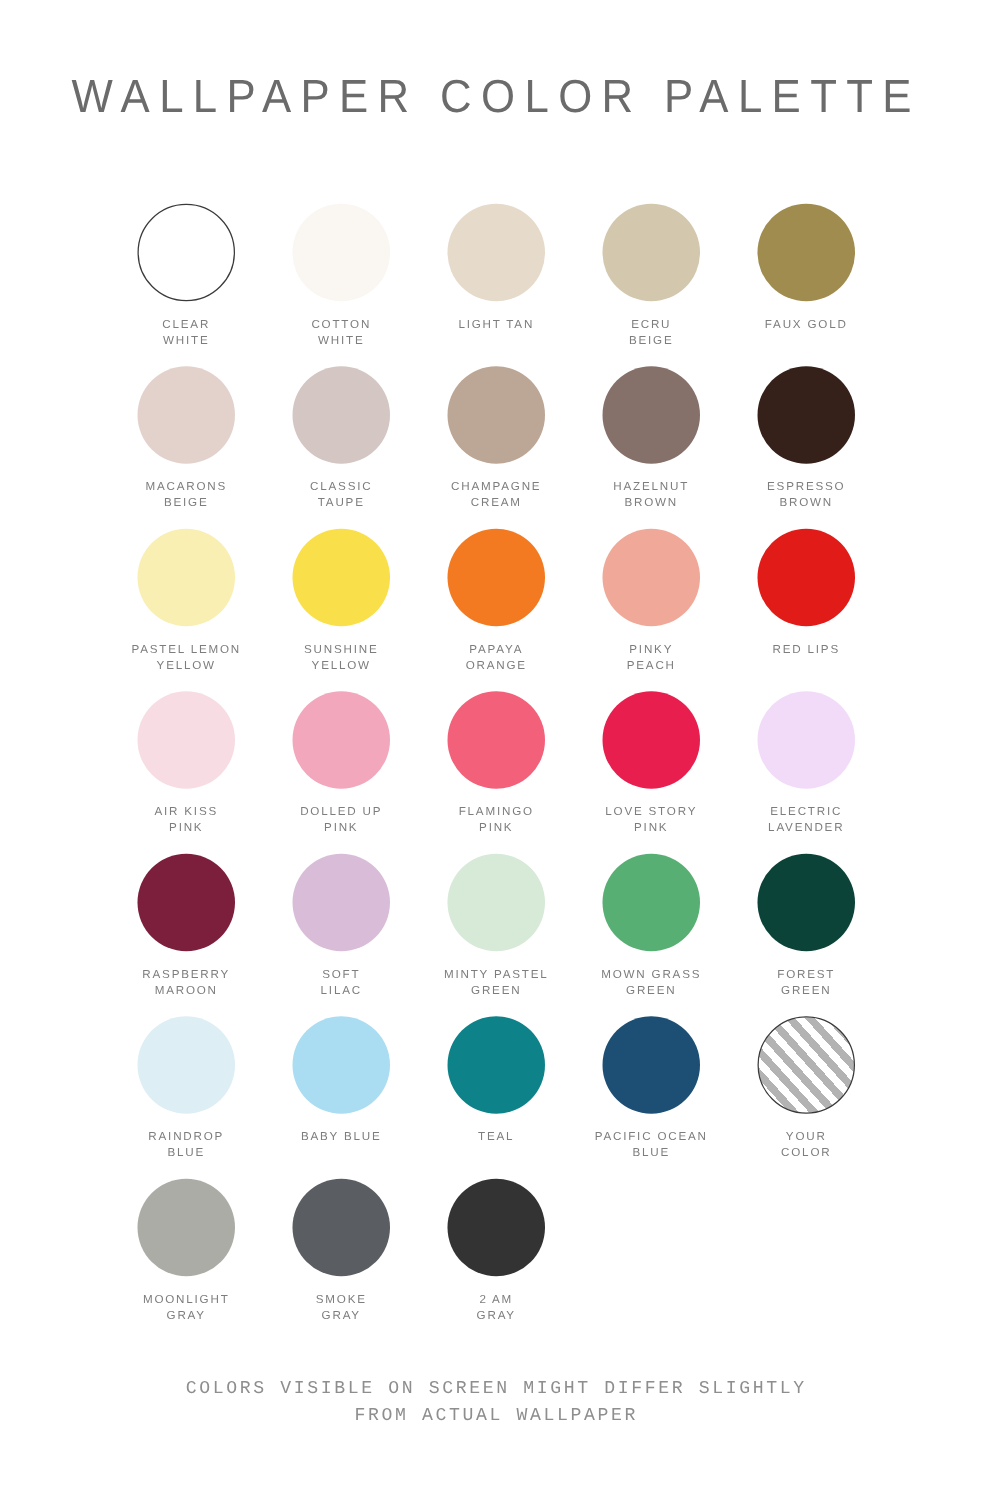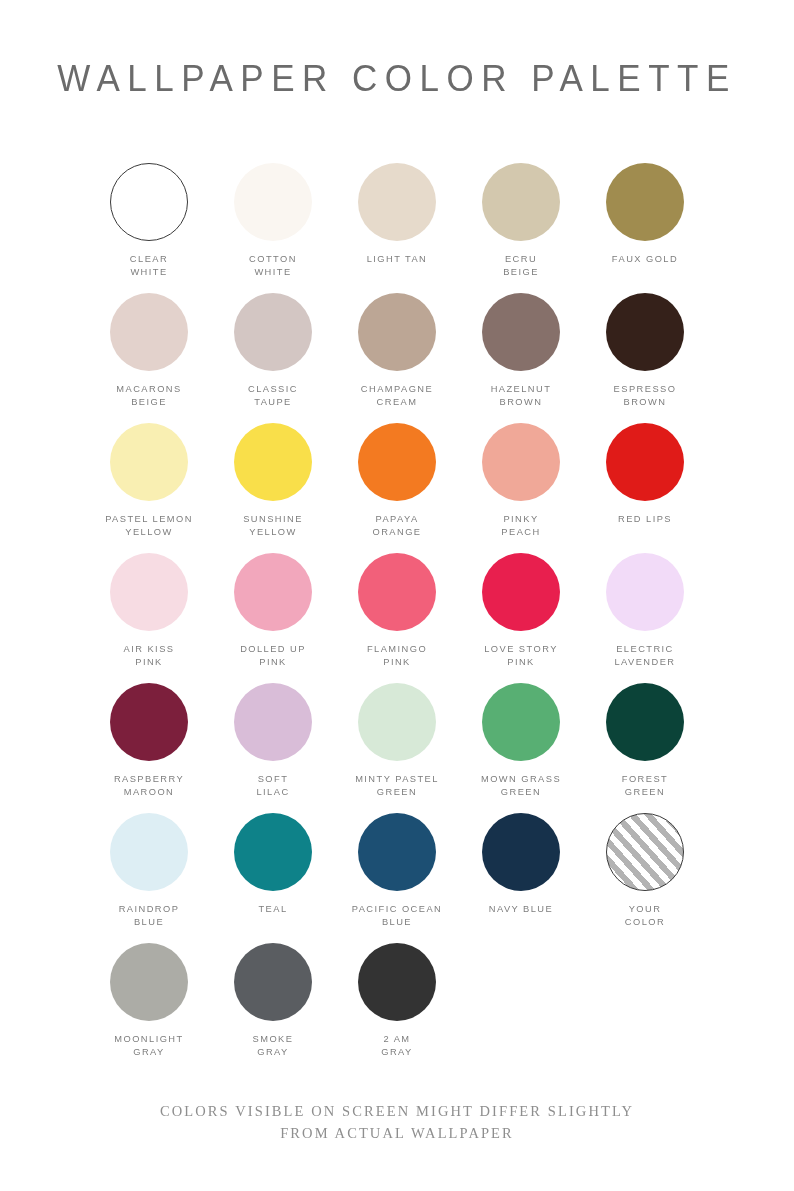--- a/index.html
+++ b/index.html
@@ -99,21 +99,21 @@
     position: absolute;
     left: 0;
     right: 0;
     top: 1100px;
     text-align: center;
     font-size: 14.5px;
     line-height: 22px;
     letter-spacing: 2.1px;
     color: #8e8e8e;
     white-space: pre-line;
-    font-family: Liberation Serif, serif;
+    font-family: Liberation Mono, monospace;
     font-weight: 300;
   }
 </style>
 </head>
 <body>
 
 <div class="page">
 
   <h1 class="page-title">WALLPAPER COLOR PALETTE</h1>
 
@@ -239,33 +239,33 @@
         <div class="swatch-disc" style="background-color: rgb(11, 67, 56);"></div>
         <div class="swatch-label">FOREST
 GREEN</div>
       </div>
       <div class="swatch-cell">
         <div class="swatch-disc" style="background-color: rgb(221, 238, 244);"></div>
         <div class="swatch-label">RAINDROP
 BLUE</div>
       </div>
       <div class="swatch-cell">
+        <div class="swatch-disc" style="background-color: rgb(170, 220, 242);"></div>
+        <div class="swatch-label">BABY BLUE</div>
+      </div>
+      <div class="swatch-cell">
         <div class="swatch-disc" style="background-color: rgb(14, 130, 137);"></div>
         <div class="swatch-label">TEAL</div>
       </div>
       <div class="swatch-cell">
         <div class="swatch-disc" style="background-color: rgb(28, 79, 115);"></div>
         <div class="swatch-label">PACIFIC OCEAN
 BLUE</div>
       </div>
       <div class="swatch-cell">
-        <div class="swatch-disc" style="background-color: rgb(22, 49, 75);"></div>
-        <div class="swatch-label">NAVY BLUE</div>
-      </div>
-      <div class="swatch-cell">
         <div class="swatch-disc striped"></div>
         <div class="swatch-label">YOUR
 COLOR</div>
       </div>
       <div class="swatch-cell">
         <div class="swatch-disc" style="background-color: rgb(172, 172, 166);"></div>
         <div class="swatch-label">MOONLIGHT
 GRAY</div>
       </div>
       <div class="swatch-cell">

